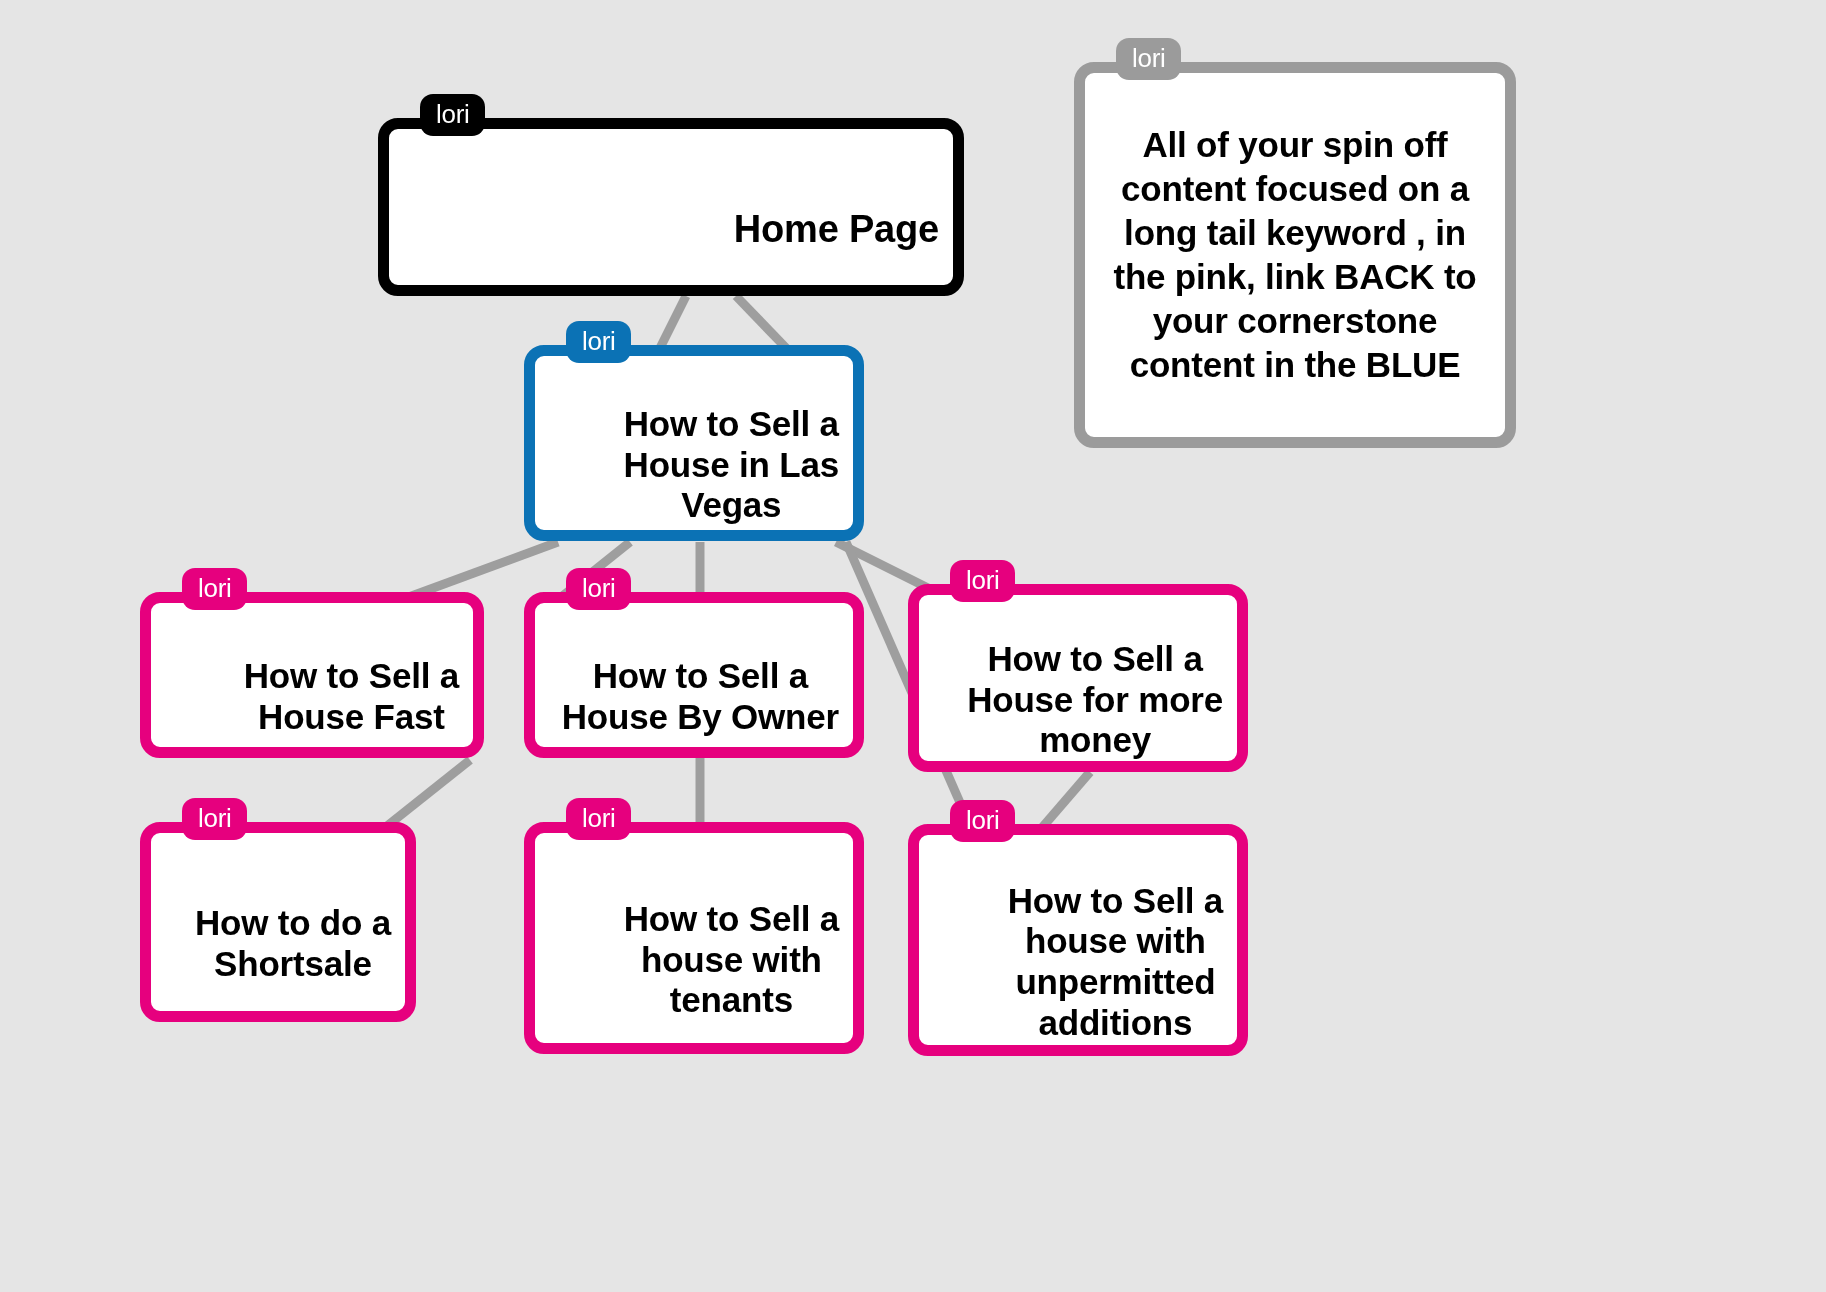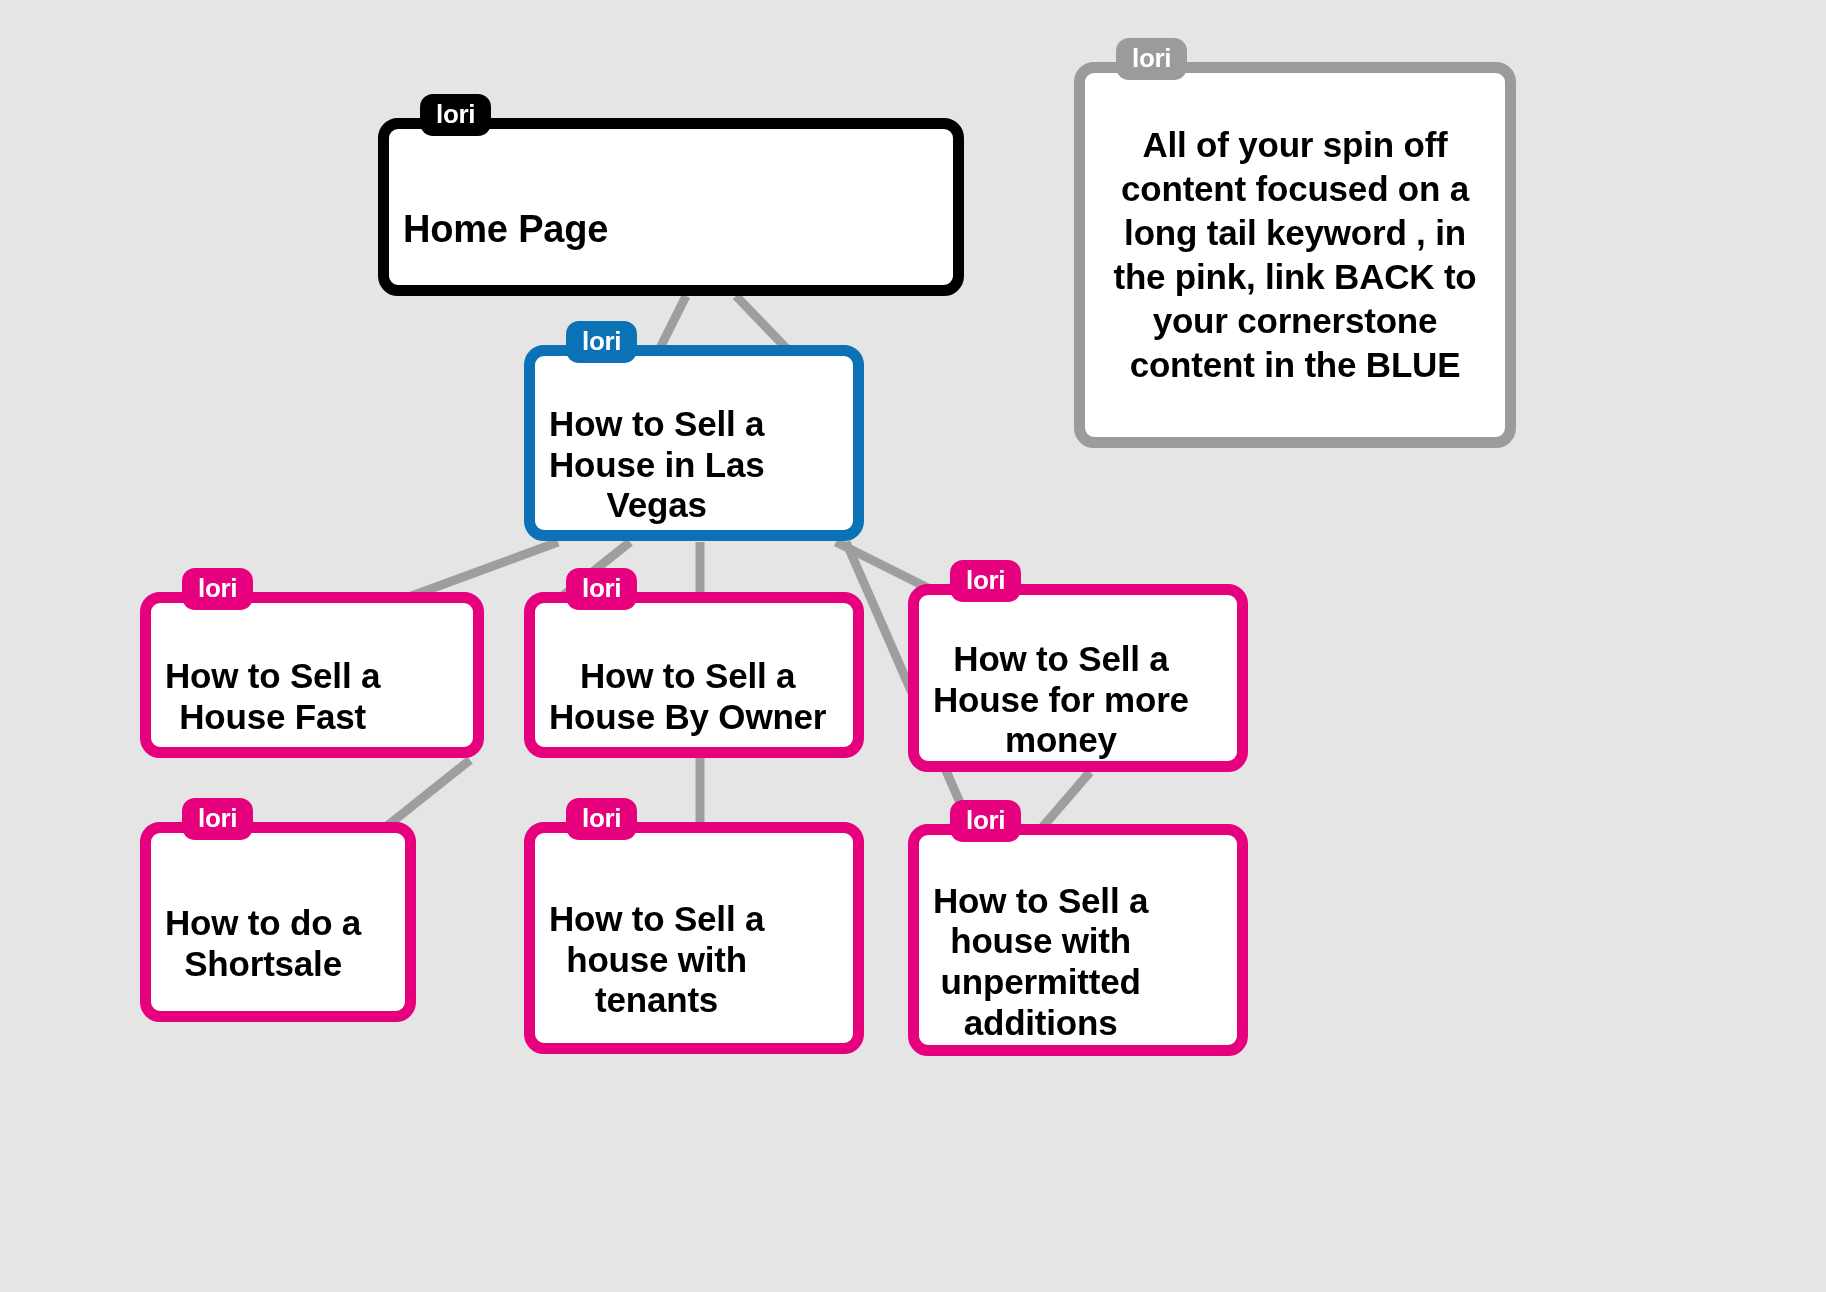--- a/index.html
+++ b/index.html
@@ -28,41 +28,41 @@
     pointer-events: none;
   }
   .node {
     position: absolute;
     box-sizing: border-box;
     background: #ffffff;
     border-style: solid;
     border-radius: 20px;
     display: flex;
     align-items: center;
-    justify-content: flex-start;
+    justify-content: flex-end;
     z-index: 2;
   }
   .node-label {
     font-weight: bold;
     color: #000000;
     text-align: center;
     line-height: 1.16;
     letter-spacing: -0.2px;
     padding: 0 14px;
     white-space: pre-line;
     margin-top: 44px;
   }
   .tag {
     position: absolute;
     display: flex;
     align-items: center;
     justify-content: center;
     border-radius: 13px;
     color: #ffffff;
-    font-weight: bold;
+    font-weight: normal;
     font-size: 26px;
     line-height: 1;
     padding: 7px 16px 9px 16px;
     z-index: 3;
     letter-spacing: -0.3px;
   }
   .note-label {
     font-weight: bold;
     color: #000000;
     text-align: center;

